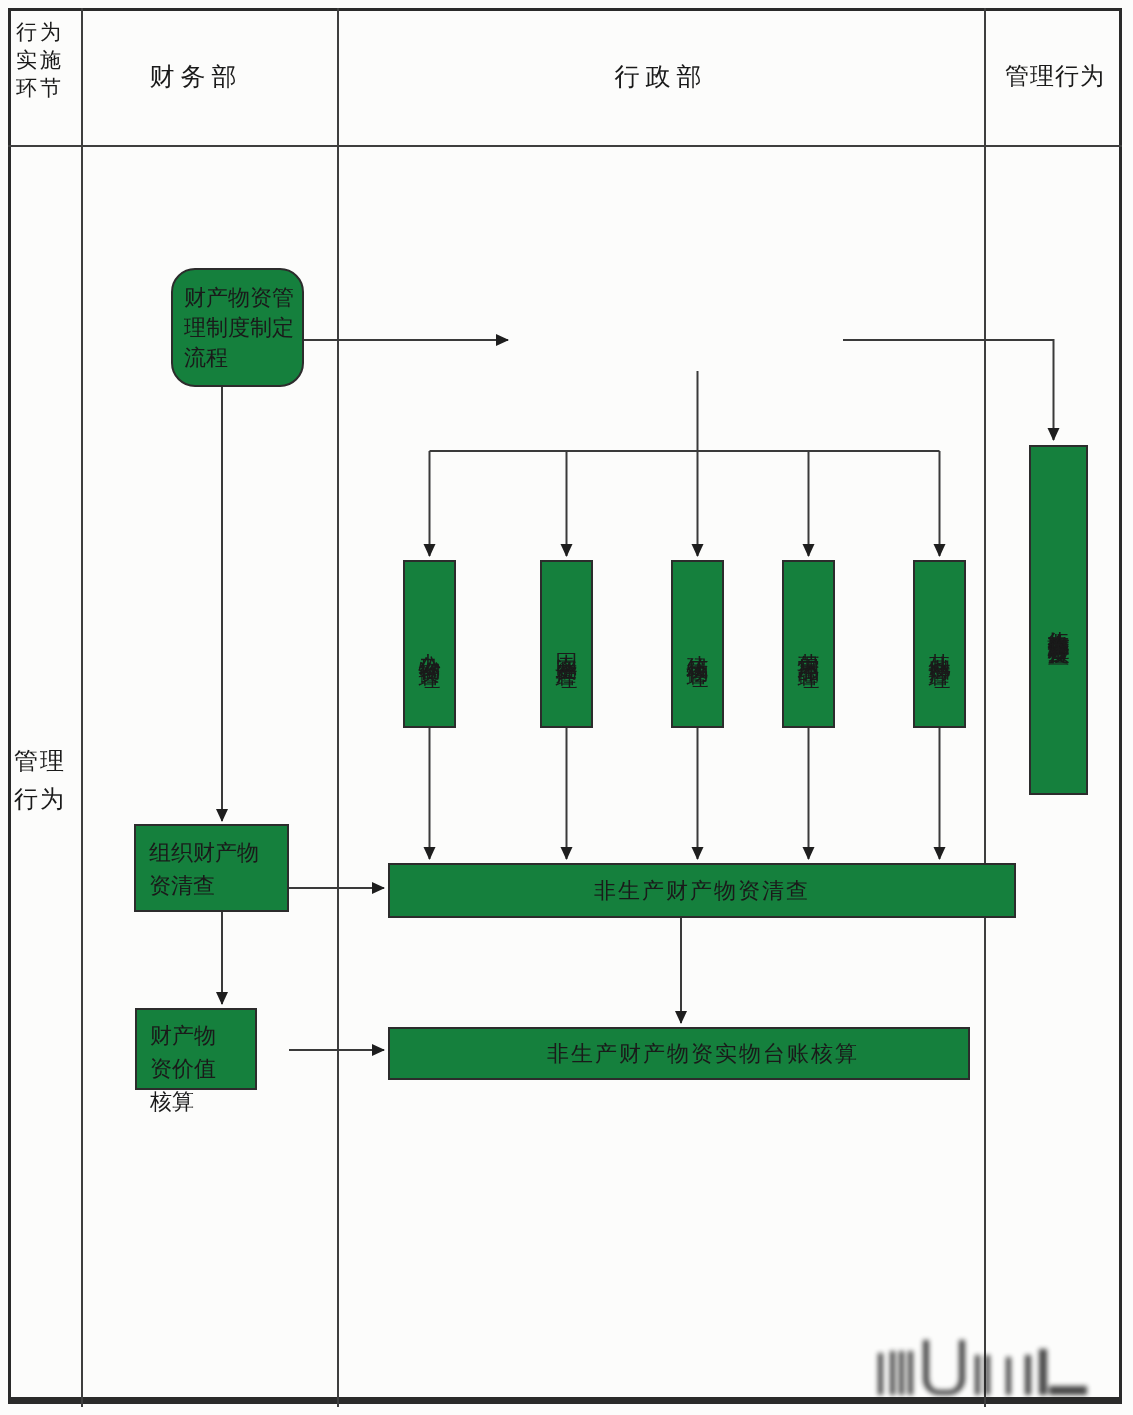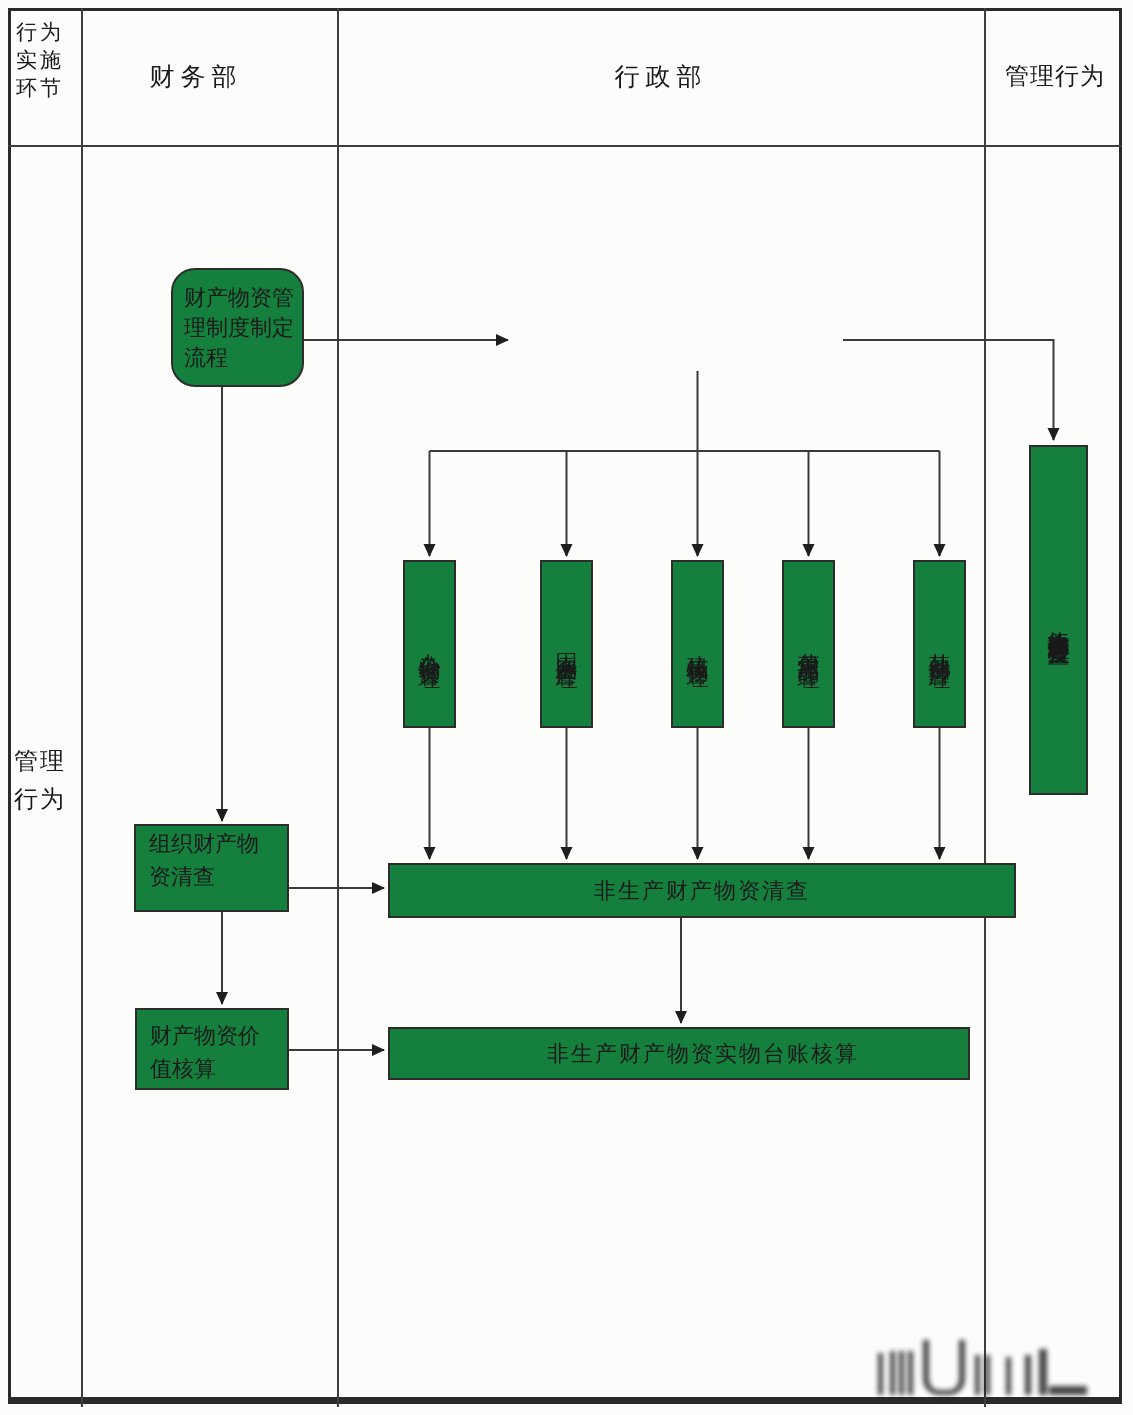--- a/index.html
+++ b/index.html
@@ -27,23 +27,23 @@
     box-sizing:border-box;font-size:22px;word-break:break-all;}
   .center{display:flex;align-items:center;justify-content:center;text-align:center;}
   #n-start{left:171px;top:268px;width:133px;height:119px;border-radius:24px;
     padding:13px 6px 0 11px;line-height:30px;}
   #n-policy{left:512px;top:317px;width:331px;height:54px;letter-spacing:1px;}
   .vnode{top:560px;width:53px;height:168px;writing-mode:vertical-rl;text-orientation:upright;
     display:flex;align-items:center;justify-content:center;letter-spacing:3px;}
   #n-cat0{left:403px}#n-cat1{left:540px}#n-cat2{left:671px}#n-cat3{left:782px}#n-cat4{left:913px}
   #n-execute{left:1029px;top:445px;width:59px;height:350px;writing-mode:vertical-rl;
     text-orientation:upright;display:flex;align-items:center;justify-content:center;letter-spacing:1px;}
-  #n-organize{left:134px;top:824px;width:155px;height:88px;padding:1px 24px 0 13px;line-height:33px;}
+  #n-organize{left:134px;top:824px;width:155px;height:88px;padding:10px 24px 0 13px;line-height:33px;}
   #n-inventory{left:388px;top:863px;width:628px;height:55px;letter-spacing:2px;}
-  #n-valuation{left:135px;top:1008px;width:154px;height:82px;padding:9px 24px 8px 13px;line-height:33px;}
+  #n-valuation{left:135px;top:1008px;width:122px;height:82px;padding:9px 24px 8px 13px;line-height:33px;}
   #n-ledger{left:388px;top:1027px;width:582px;height:53px;letter-spacing:2px;padding-left:48px;}
   
   #wires{position:absolute;left:0;top:0;pointer-events:none;}
   
   #watermark{position:absolute;left:878px;top:1337px;width:236px;height:58px;
     display:flex;align-items:flex-end;filter:blur(2.6px);opacity:.8;}
   #watermark i{display:block;background:#191919;margin-right:7px;}
   #watermark i:nth-child(1){width:5px;height:42px}
   #watermark i:nth-child(2){width:5px;height:44px;margin-right:4px}
   #watermark i:nth-child(3){width:5px;height:44px;margin-right:4px}

